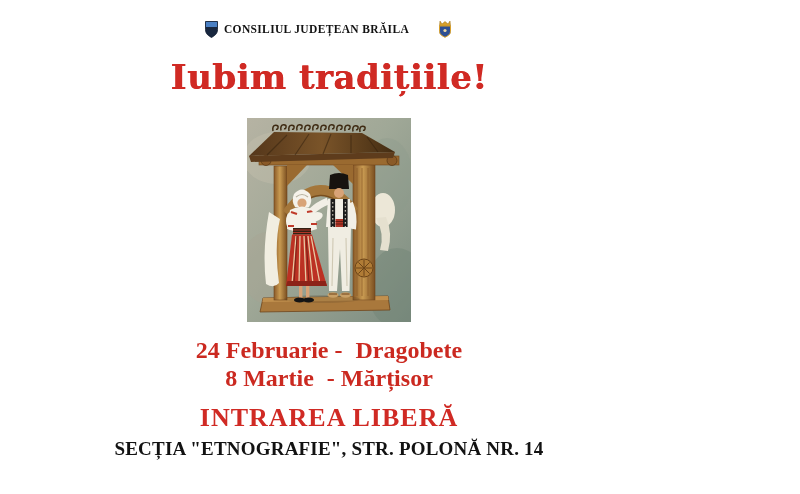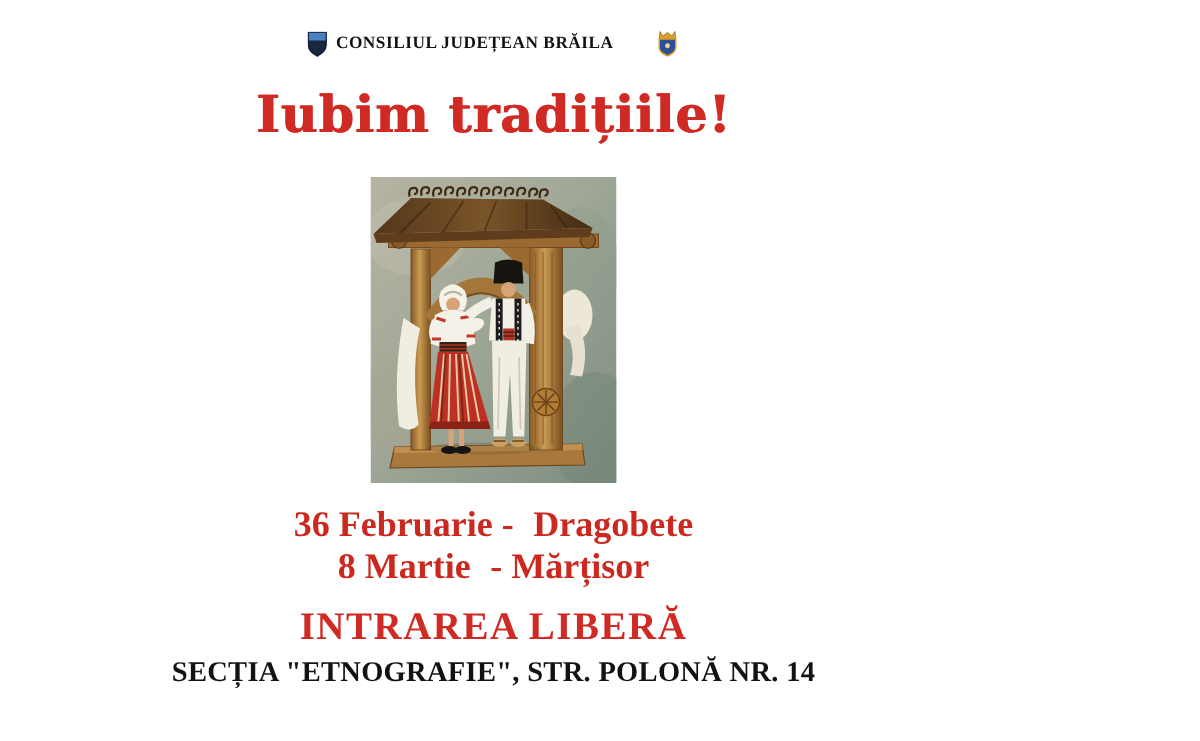--- a/index.html
+++ b/index.html
@@ -227,21 +227,21 @@
         <path d="M81,109 h23 l-1.5,64 h-7.5 l-2,-42 -3,42 h-8 Z" fill="#f0ede2"></path>
         <path d="M86,120 l-1,48 M99,120 l1,48" stroke="#cfc8b3" stroke-width="1.1"></path>
         <ellipse cx="86" cy="177" rx="5.5" ry="2.8" fill="#c9a066"></ellipse>
         <ellipse cx="98.5" cy="177" rx="5.5" ry="2.8" fill="#c9a066"></ellipse>
         <path d="M82,176 h8 M94.5,176 h8" stroke="#6f451c" stroke-width="1"></path>
       </svg>
     </div>
 
     <div class="block events">
       <div>
-        <span>36 Februarie -</span><span class="event-name">Dragobete</span>
+        <span>24 Februarie -</span><span class="event-name">Dragobete</span>
       </div>
       <div>
         <span>8 Martie</span><span class="event-name">- Mărțisor</span>
       </div>
     </div>
 
     <div class="block admission">INTRAREA LIBERĂ</div>
 
     <div class="block address">SECȚIA "ETNOGRAFIE", STR. POLONĂ NR. 14</div>
 

